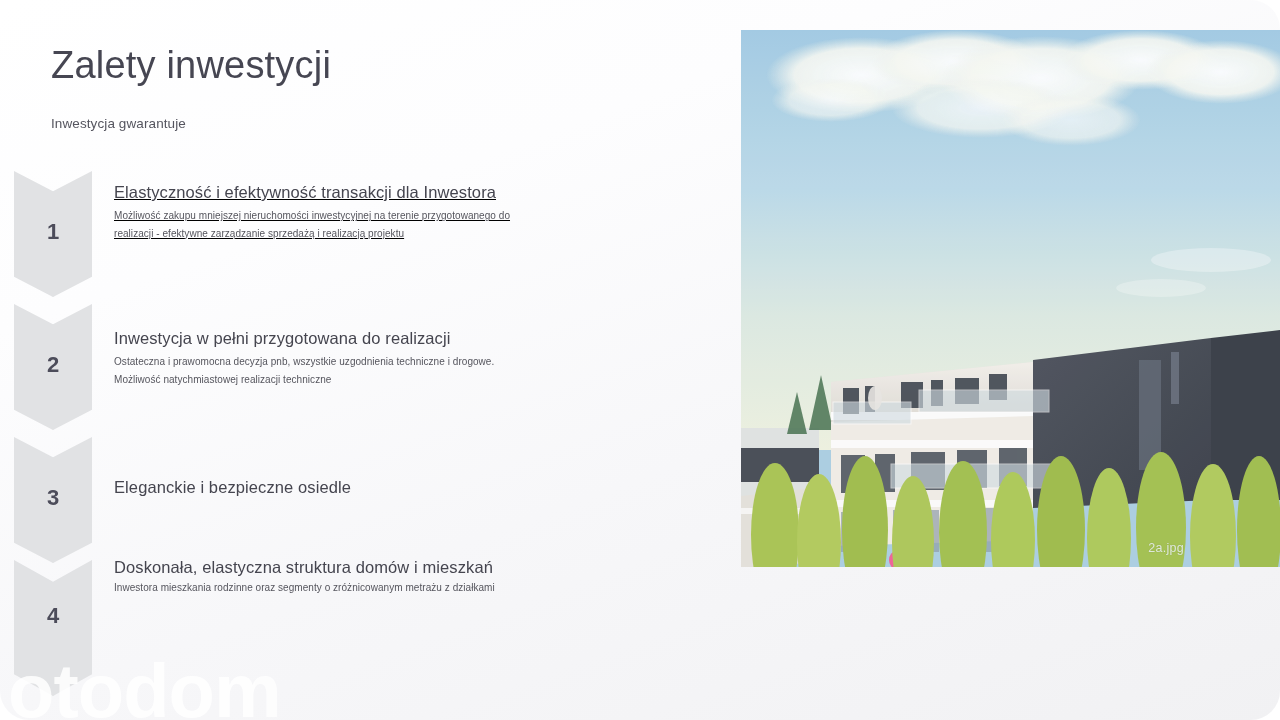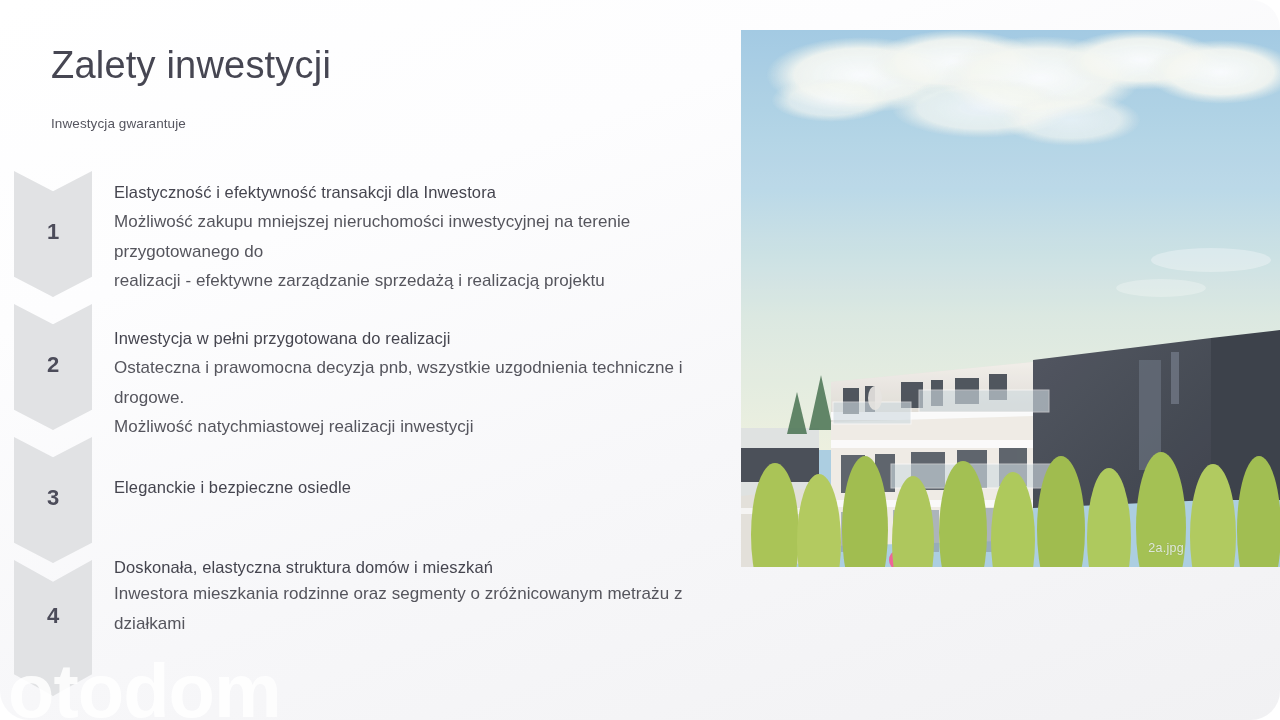--- a/index.html
+++ b/index.html
@@ -57,24 +57,24 @@
   #chev-4 { top:560px;  height:136px; }
   #chev-4 .chev-num { transform:translateY(-12px); }
 
   
   .item { position:absolute; left:114px; width:600px; }
   .item-title {
     font-size:16.5px; font-weight:400; color:#45454f;
     line-height:1.3; margin-bottom:4px; letter-spacing:.1px;
   }
   .item-desc {
-    font-size:17px; font-weight:400; color:#55555d;
+    font-size:10px; font-weight:400; color:#55555d;
     line-height:1.72; letter-spacing:.05px;
   }
-  #item-1 { top:182px; }
+  #item-1 { top:182px;text-decoration:underline; }
   #item-2 { top:328px; }
   #item-3 { top:477px; }
   #item-4 { top:557px; }
   #item-3 .item-title, #item-4 .item-title { margin-bottom:1px; }
 
   
   #render-panel {
     position:absolute; left:741px; top:30px;
     width:539px; height:537px; overflow:hidden; background:#a8cde0;
   }
@@ -114,21 +114,21 @@
       <div class="item-desc">
         <div>Możliwość zakupu mniejszej nieruchomości inwestycyjnej na terenie przygotowanego do</div>
         <div>realizacji  - efektywne zarządzanie sprzedażą i realizacją projektu</div>
       </div>
     </div>
 
     <div class="item" id="item-2">
       <div class="item-title">Inwestycja w pełni przygotowana do realizacji</div>
       <div class="item-desc">
         <div>Ostateczna i prawomocna decyzja pnb, wszystkie uzgodnienia techniczne i drogowe.</div>
-        <div>Możliwość natychmiastowej realizacji inwestycji</div>
+        <div>Możliwość natychmiastowej realizacji techniczne</div>
       </div>
     </div>
 
     <div class="item" id="item-3">
       <div class="item-title">Eleganckie i bezpieczne osiedle</div>
     </div>
 
     <div class="item" id="item-4">
       <div class="item-title">Doskonała, elastyczna struktura  domów i mieszkań</div>
       <div class="item-desc">

